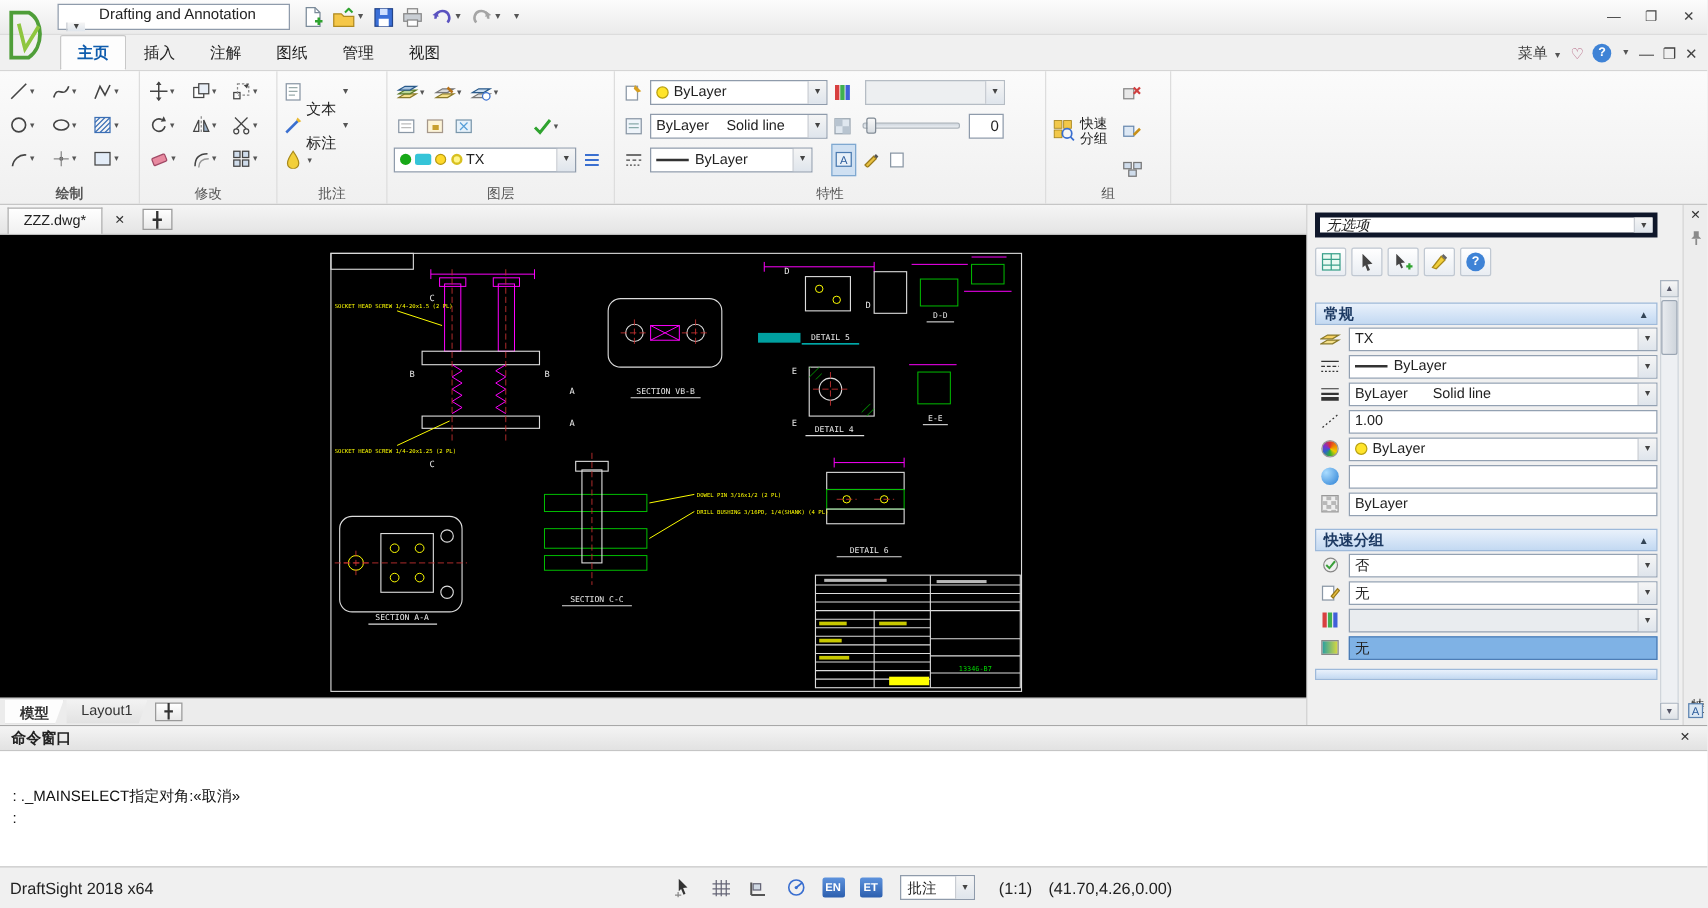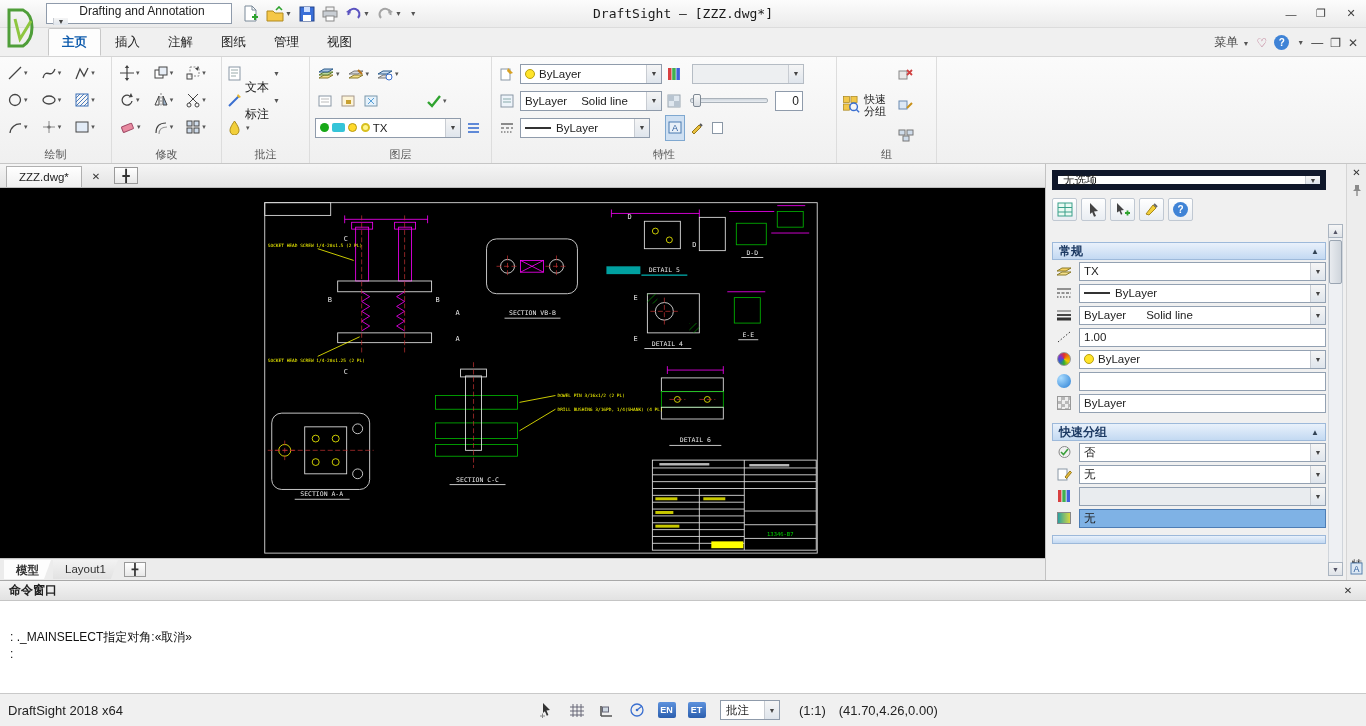--- a/index.html
+++ b/index.html
@@ -52,21 +52,21 @@
 .doc-add{width:24px;height:17px;border:1px solid #9a9a9a;background:linear-gradient(#fff,#e8e8e8);display:flex;align-items:center;justify-content:center;margin:0 0 3px 4px;font-size:12px;color:#333;}
 .canvas{flex:1;background:#000;position:relative;}
 .canvas svg{position:absolute;inset:0;width:100%;height:100%;}
 .sheet-tabs{flex:0 0 22px;background:#ececec;border-top:1px solid #c2c2c2;display:flex;align-items:center;padding-left:4px;gap:2px;}
 .sheet-tab{height:19px;padding:3px 12px 0;font-size:11.5px;background:linear-gradient(#f2f2f2,#e2e2e2);clip-path:polygon(0 0,100% 0,calc(100% - 7px) 100%,0 100%);color:#333;}
 .sheet-tab.active{background:#fdfdfd;font-weight:bold;outline:1px solid #9a9a9a;}
 .sheet-add{width:22px;height:15px;border:1px solid #9a9a9a;background:linear-gradient(#fff,#e8e8e8);display:flex;align-items:center;justify-content:center;font-size:11px;color:#333;margin-left:4px;}
 
 .right-panel{width:320px;display:flex;background:#f0f0f0;}
 .panel-body{width:300px;padding:6px 20px 0 6px;display:flex;flex-direction:column;position:relative;}
-.pcombo{height:20px;border:6px solid #0f172a;background:#fff;display:flex;align-items:center;padding-left:5px;position:relative;font-size:11.5px;}
+.pcombo{height:20px;border:4px solid #0f172a;background:#fff;display:flex;align-items:center;padding-left:5px;position:relative;font-size:11.5px;font-style:italic;}
 .pcombo .combo-arrow{position:absolute;right:0;top:0;bottom:0;}
 .picon-row{display:flex;gap:4px;margin:8px 0 12px;}
 .picon{width:25px;height:23px;border:1px solid #c0c8d2;background:linear-gradient(#ffffff,#e9edf2);display:flex;align-items:center;justify-content:center;border-radius:2px;}
 .phead{height:18px;background:linear-gradient(#e9f1fb,#c3d9f2);border:1px solid #9db9da;display:flex;align-items:center;justify-content:space-between;padding:0 6px;font-weight:bold;font-size:12px;color:#1d3a63;margin-top:9px;}
 .phead .caret{font-size:8px;color:#345;}
 .phead.partial{height:9px;overflow:hidden;margin-top:6px;}
 .prow{display:flex;align-items:center;height:22px;gap:5px;padding-left:2px;}
 .prow .icell{width:20px;display:flex;align-items:center;justify-content:center;}
 .field{flex:1;height:19px;border:1px solid #93a1b2;background:#fff;display:flex;align-items:center;padding-left:4px;font-size:11.5px;position:relative;}
 .field .combo-arrow{position:absolute;right:0;top:0;bottom:0;}
@@ -112,21 +112,20 @@
 <div class="app">
 
   <div class="logo">
     <svg class="icsvg" width="34" height="42" viewBox="0 0 34 42">
       <path d="M4 3 L18 3 C30 9 30 31 18 39 L4 39 Z" fill="none" stroke="#4f9e39" stroke-width="3"></path>
       <path d="M10 12 L15 32 L26 14" fill="none" stroke="#8ec63f" stroke-width="3"></path>
     </svg>
   </div>
 
   <div class="titlebar">
-    <div class="title-text">DraftSight – [ZZZ.dwg*]</div>
     <div class="ws-combo">
       <span>Drafting and Annotation</span>
       <span class="combo-arrow">▼</span>
     </div>
     <div class="qat">
       <div class="qat-btn">
         <svg class="icsvg" width="17" height="17" viewBox="0 0 17 17">
             <path d="M3 1 h7 l4 4 v11 h-11 z" fill="#fff" stroke="#7a8a99"></path>
             <path d="M10 1 v4 h4" fill="none" stroke="#7a8a99"></path>
             <path d="M10 12 h6 M13 9 v6" stroke="#2fa32f" stroke-width="2"></path>
@@ -191,21 +190,21 @@
       <span class="helpdot">?</span>
       <span class="mini-arrow">▼</span>
       <span>—</span>
       <span>❐</span>
       <span>✕</span>
     </div>
   </div>
 
   <div class="ribbon">
 
-    <div class="rgroup" style="width:112px;">
+    <div class="rgroup" style="width:112px;font-weight:bold;">
       <div class="igrid">
         <div class="ib">
             <svg class="icsvg" width="16" height="16" viewBox="0 0 16 16">
               <line x1="2" y1="14" x2="14" y2="2" stroke="#444" stroke-width="1.3"></line>
             </svg>
             <span class="mini-arrow">▾</span>
           </div>
         <div class="ib">
             <svg class="icsvg" width="16" height="16" viewBox="0 0 16 16">
               <circle cx="8" cy="8" r="5.5" fill="none" stroke="#444" stroke-width="1.3"></circle>

